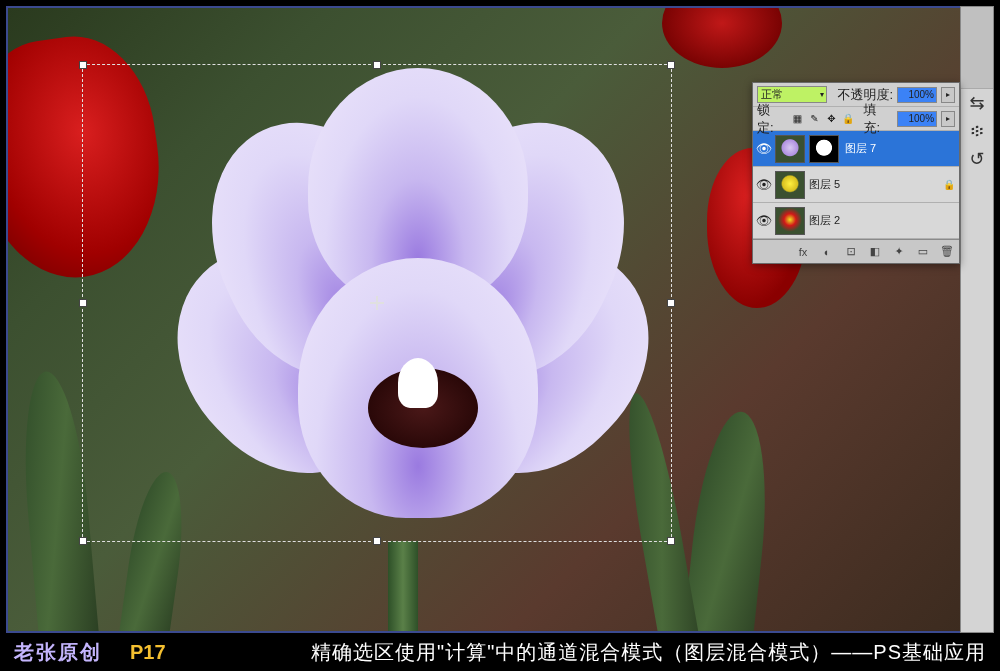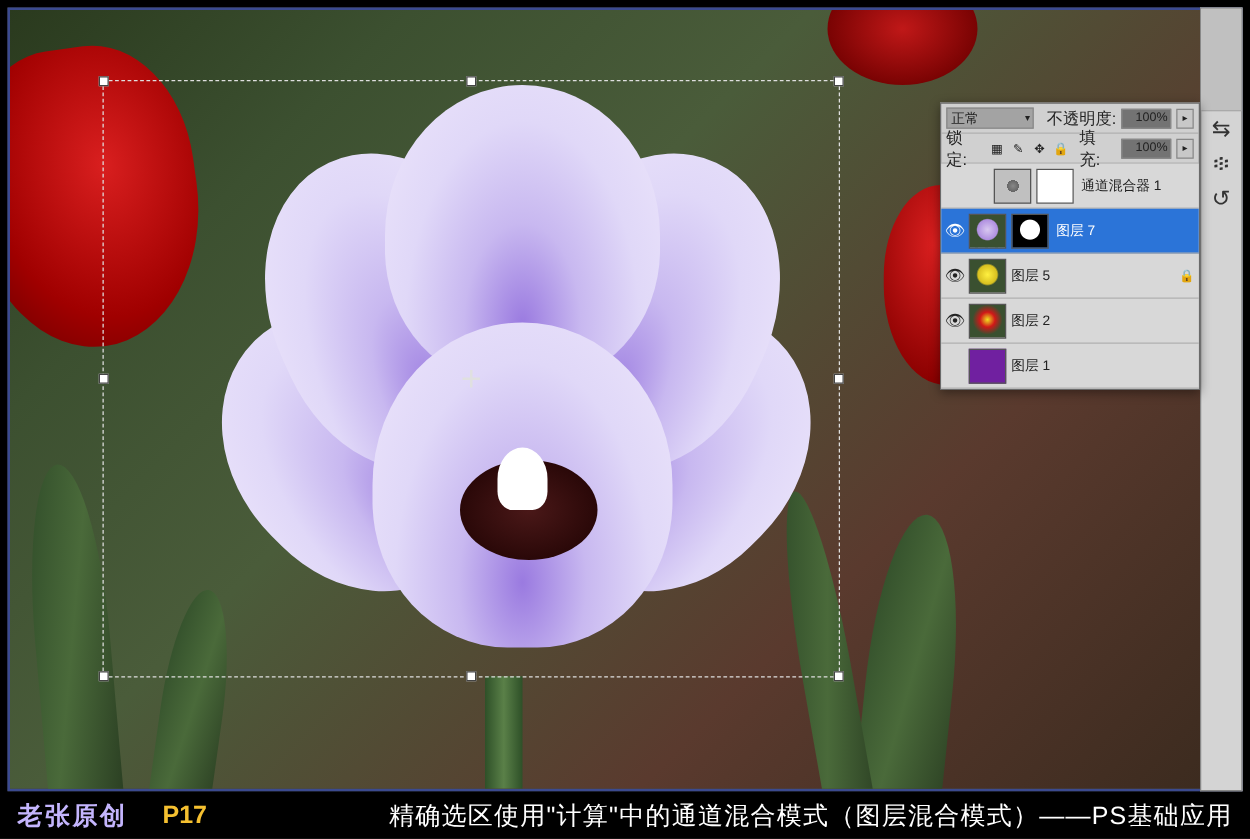--- a/index.html
+++ b/index.html
@@ -55,24 +55,24 @@
 
 
 .layers-panel { position: absolute; right: 40px; top: 82px; width: 208px; background: #d0d0d0; border: 1px solid #6a6a6a; box-shadow: 0 2px 8px rgba(0,0,0,0.4); font-size: 11px; color: #222; }
 .panel-tabs { display: flex; height: 20px; background: #b8b8b8; border-bottom: 1px solid #888; }
 .panel-tabs .tab { padding: 3px 8px; border-right: 1px solid #999; cursor: pointer; }
 .panel-tabs .tab.active { background: #d0d0d0; }
 .panel-tabs .flex { flex: 1; }
 .panel-tabs .menu { width: 24px; text-align: center; padding-top: 2px; }
 
 .panel-row { display: flex; align-items: center; height: 24px; padding: 0 4px; gap: 4px; border-bottom: 1px solid #b0b0b0; }
-.panel-row .select { width: 70px; height: 17px; background: #a3a3a3; border: 1px solid #888; font-size: 11px; padding-left: 3px; display: flex; align-items: center; justify-content: space-between; }
+.panel-row .select { width: 70px; height: 17px; background: #bef264; border: 1px solid #888; font-size: 11px; padding-left: 3px; display: flex; align-items: center; justify-content: space-between; }
 .panel-row .select::after { content: "▾"; font-size: 8px; padding-right: 2px; }
 .panel-row .lbl { font-size: 13px; }
-.panel-row .pct { width: 40px; height: 16px; background: #737373; border: 1px solid #888; text-align: right; padding-right: 2px; font-size: 10px; line-height: 14px; }
+.panel-row .pct { width: 40px; height: 16px; background: #3b82f6; border: 1px solid #888; text-align: right; padding-right: 2px; font-size: 10px; line-height: 14px; }
 .panel-row .arrow-btn { width: 14px; height: 16px; background: #c8c8c8; border: 1px solid #888; font-size: 8px; text-align: center; line-height: 14px; }
 .lock-icons { display: flex; gap: 3px; font-size: 10px; }
 .lock-icons span { width: 14px; text-align: center; }
 
 .layer-list { background: #d8d8d8; }
 .layer { display: flex; align-items: center; height: 36px; border-bottom: 1px solid #b0b0b0; }
 .layer.selected { background: #2b74d8; color: #fff; }
 .layer .eye { width: 22px; text-align: center; font-size: 13px; }
 .layer .indent { width: 20px; }
 .layer .thumb { width: 30px; height: 28px; border: 1px solid #555; margin-right: 4px; flex-shrink: 0; }
@@ -164,28 +164,20 @@
       <span>✥</span>
       <span>🔒</span>
     </div>
     <div style="flex:1"></div>
     <span class="lbl">填充:</span>
     <div class="pct">100%</div>
     <div class="arrow-btn">▸</div>
   </div>
 
   <div class="layer-list" id="layer-list">
-      <div class="layer">
-        <div class="eye"></div>
-        <div class="indent"></div>
-        <div class="thumb th-channelmixer"></div>
-        <div class="mask th-white"></div>
-        <div class="name">通道混合器 1</div>
-        <div class="lock"></div>
-      </div>
       <div class="layer selected">
         <div class="eye">👁</div>
         <div class="thumb th-checker">
           <div style="position:absolute;width:28px;height:26px;" class="th-flower-purple"></div>
         </div>
         <div class="mask th-mask-flower"></div>
         <div class="name">图层 7</div>
         <div class="lock"></div>
       </div>
       <div class="layer">
@@ -193,28 +185,31 @@
         <div class="thumb th-flower-yellow"></div>
         <div class="name">图层 5</div>
         <div class="lock">🔒</div>
       </div>
       <div class="layer">
         <div class="eye">👁</div>
         <div class="thumb th-flower-red"></div>
         <div class="name">图层 2</div>
         <div class="lock"></div>
       </div>
-      <div class="layer">
-        <div class="eye"></div>
-        <div class="thumb th-purple"></div>
-        <div class="name">图层 1</div>
-        <div class="lock"></div>
-      </div>
-    </div>
-
+    </div>
+
+  <div class="panel-bottom" id="panel-bottom">
+      <div class="ico">fx</div>
+      <div class="ico">◐</div>
+      <div class="ico">⊡</div>
+      <div class="ico">◧</div>
+      <div class="ico">✦</div>
+      <div class="ico">▭</div>
+      <div class="ico">🗑</div>
+    </div>
 </div>
 
 <div class="caption">
   <span class="cap-author">老张原创</span>
   <span class="cap-page">P17</span>
   <span class="cap-spacer"></span>
   <span class="cap-title">精确选区使用"计算"中的通道混合模式（图层混合模式）——PS基础应用</span>
 </div>
 
 </body></html>

